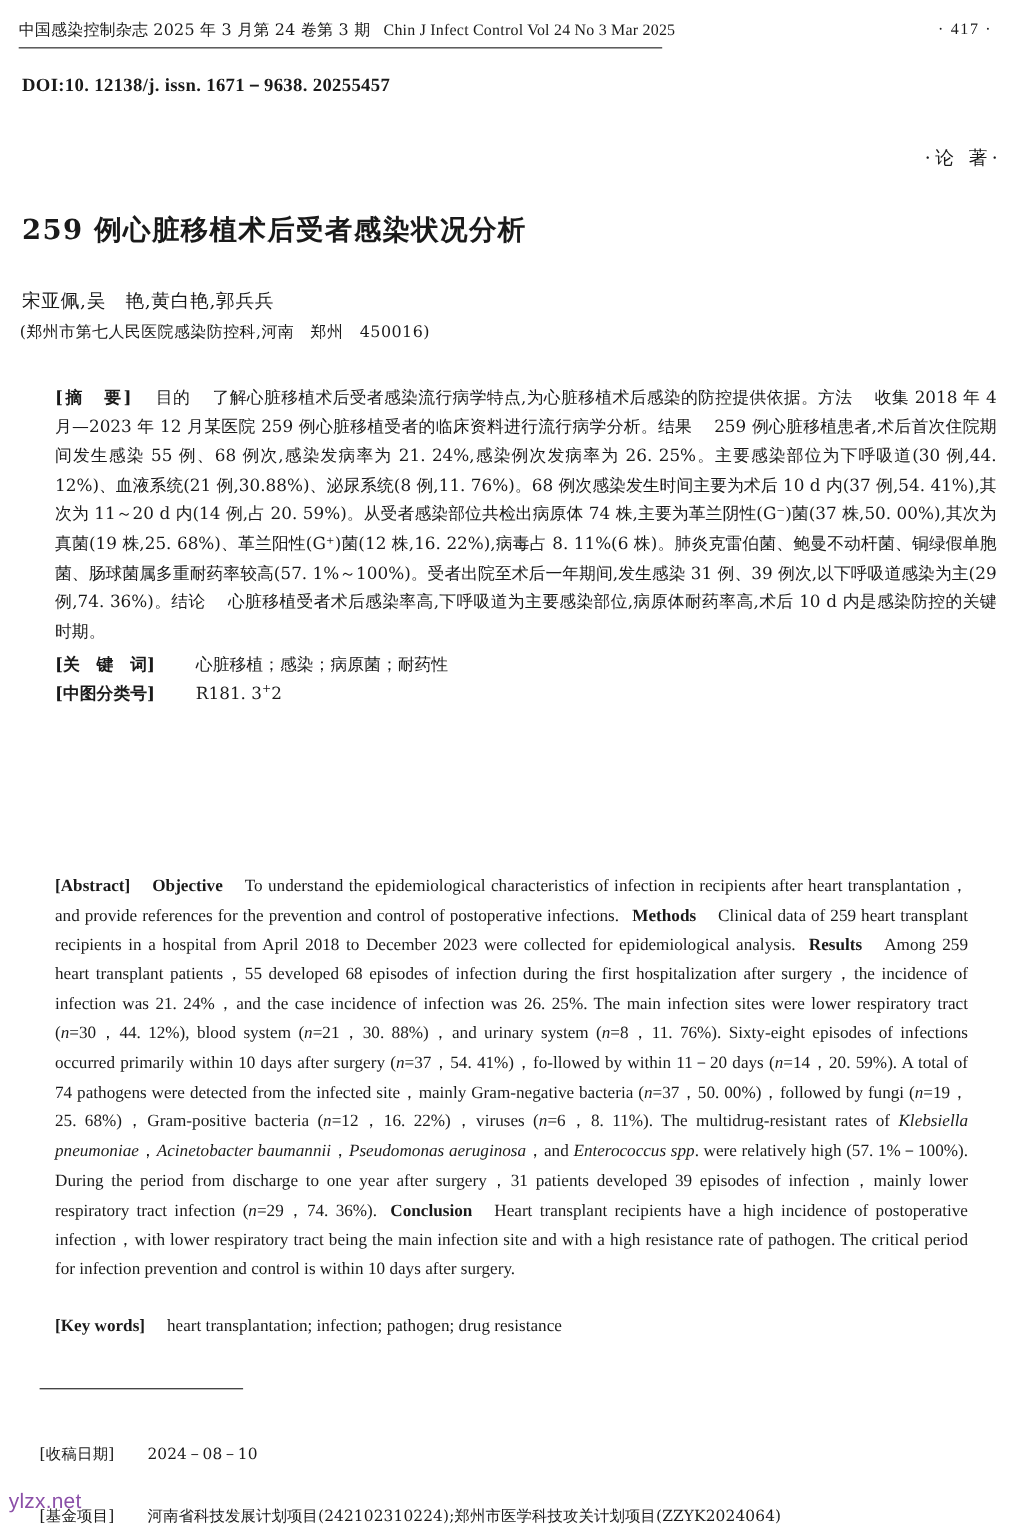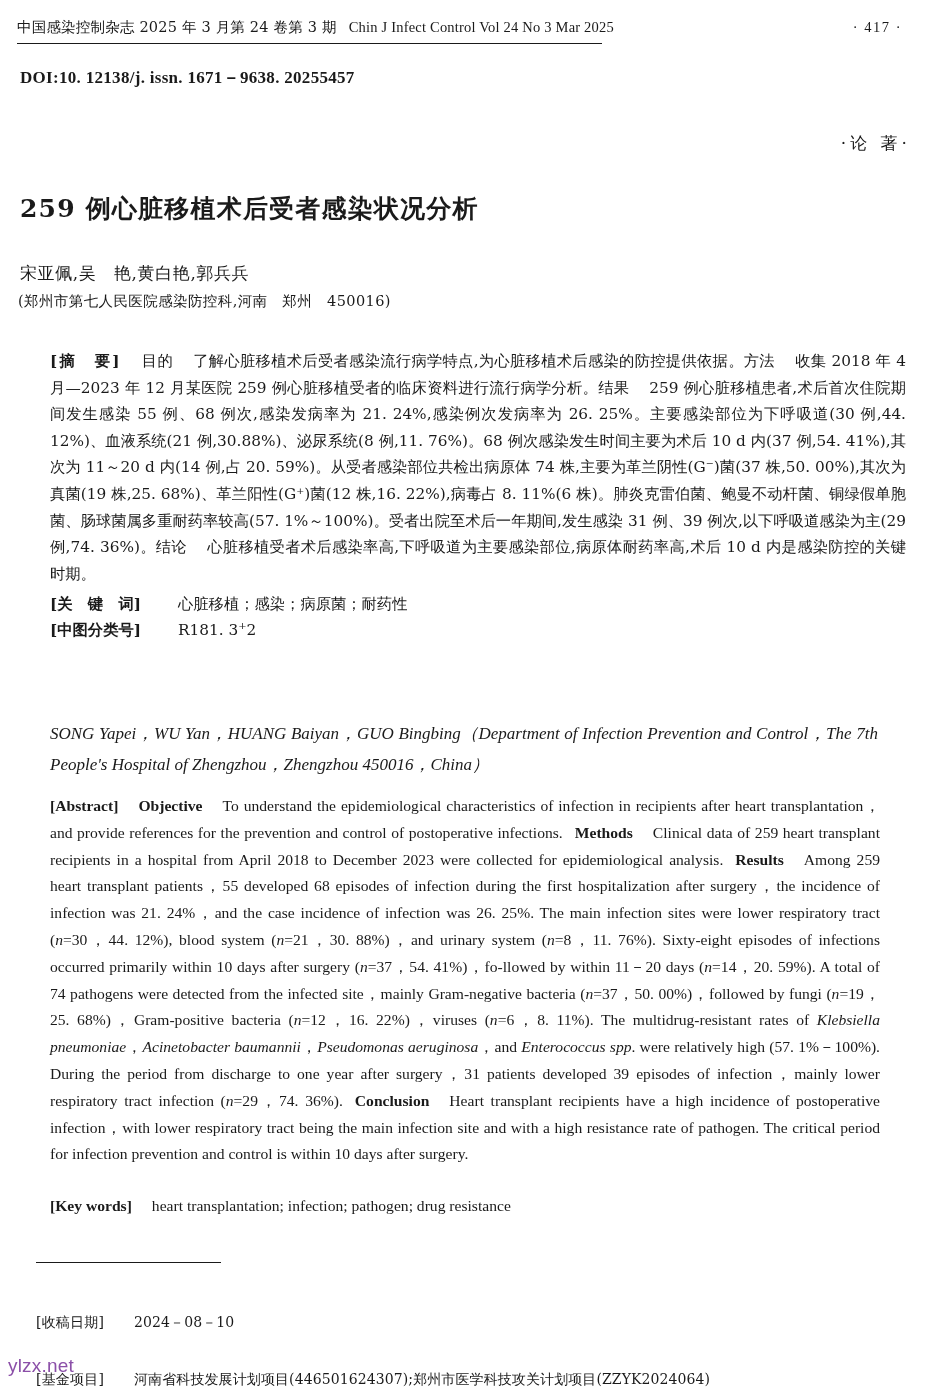--- a/index.html
+++ b/index.html
@@ -268,38 +268,37 @@
 
   <div class="cn-kw">
     <span class="kwlabel">[关　键　词]</span><span>心脏移植；感染；病原菌；耐药性</span>
   </div>
 
   <div class="cn-clc">
     <span class="clclabel">[中图分类号]</span><span>R181. 3</span><sup class="sm">+</sup><span>2</span>
   </div>
 
 
-  <div class="en-authors">SONG Yapei，WU Yan，HUANG Baiyan，GUO Bingbing（Department of Infection Prevention and Control，The 7th People's Hospital of Zhengzhou，Zhengzhou 450016，China）</div>
 
   <div class="en-abstract">
     <b>[Abstract]</b><span class="sp3"></span><b>Objective</b><span class="sp3"></span><span>To understand the epidemiological characteristics of infection in recipients after heart transplantation，and provide references for the prevention and control of postoperative infections.</span><span class="sp2"></span><b>Methods</b><span class="sp3"></span><span>Clinical data of 259 heart transplant recipients in a hospital from April 2018 to December 2023 were collected for epidemiological analysis.</span><span class="sp2"></span><b>Results</b><span class="sp3"></span><span>Among 259 heart transplant patients，55 developed 68 episodes of infection during the first hospitalization after surgery，the incidence of infection was 21. 24%，and the case incidence of infection was 26. 25%. The main infection sites were lower respiratory tract (</span><i>n</i><span>=30，44. 12%), blood system (</span><i>n</i><span>=21，30. 88%)，and urinary system (</span><i>n</i><span>=8，11. 76%). Sixty-eight episodes of infections occurred primarily within 10 days after surgery (</span><i>n</i><span>=37，54. 41%)，fo-llowed by within 11－20 days (</span><i>n</i><span>=14，20. 59%). A total of 74 pathogens were detected from the infected site，mainly Gram-negative bacteria (</span><i>n</i><span>=37，50. 00%)，followed by fungi (</span><i>n</i><span>=19，25. 68%)，Gram-positive bacteria (</span><i>n</i><span>=12，16. 22%)，viruses (</span><i>n</i><span>=6，8. 11%). The multidrug-resistant rates of </span><i>Klebsiella pneumoniae</i><span>，</span><i>Acinetobacter baumannii</i><span>，</span><i>Pseudomonas aeruginosa</i><span>，and </span><i>Enterococcus spp</i><span>. were relatively high (57. 1%－100%). During the period from discharge to one year after surgery，31 patients developed 39 episodes of infection，mainly lower respiratory tract infection (</span><i>n</i><span>=29，74. 36%).</span><span class="sp2"></span><b>Conclusion</b><span class="sp3"></span><span>Heart transplant recipients have a high incidence of postoperative infection，with lower respiratory tract being the main infection site and with a high resistance rate of pathogen. The critical period for infection prevention and control is within 10 days after surgery.</span>
   </div>
 
   <div class="en-kw">
     <b>[Key words]</b><span class="sp3"></span><span>heart transplantation; infection; pathogen; drug resistance</span>
   </div>
 
   <div class="foot-rule"></div>
 
   <div class="footnotes">
     <div class="fn-row">
       <span class="fn-label">[收稿日期]</span><span class="fn-val">2024－08－10</span>
     </div>
     <div class="fn-row">
-      <span class="fn-label">[基金项目]</span><span class="fn-val">河南省科技发展计划项目(446501624307);郑州市医学科技攻关计划项目(ZZYK2024064)</span>
+      <span class="fn-label">[基金项目]</span><span class="fn-val">河南省科技发展计划项目(242102310224);郑州市医学科技攻关计划项目(ZZYK2024064)</span>
     </div>
     <div class="fn-row">
       <span class="fn-label">[作者简介]</span><span class="fn-val">宋亚佩(1986－),女(汉族),河南省汝州市人,主管医师,主要从事医院感染预防与控制研究。</span>
     </div>
   </div>
 
   <div class="watermark">ylzx.net</div>
 
 </div>
 

